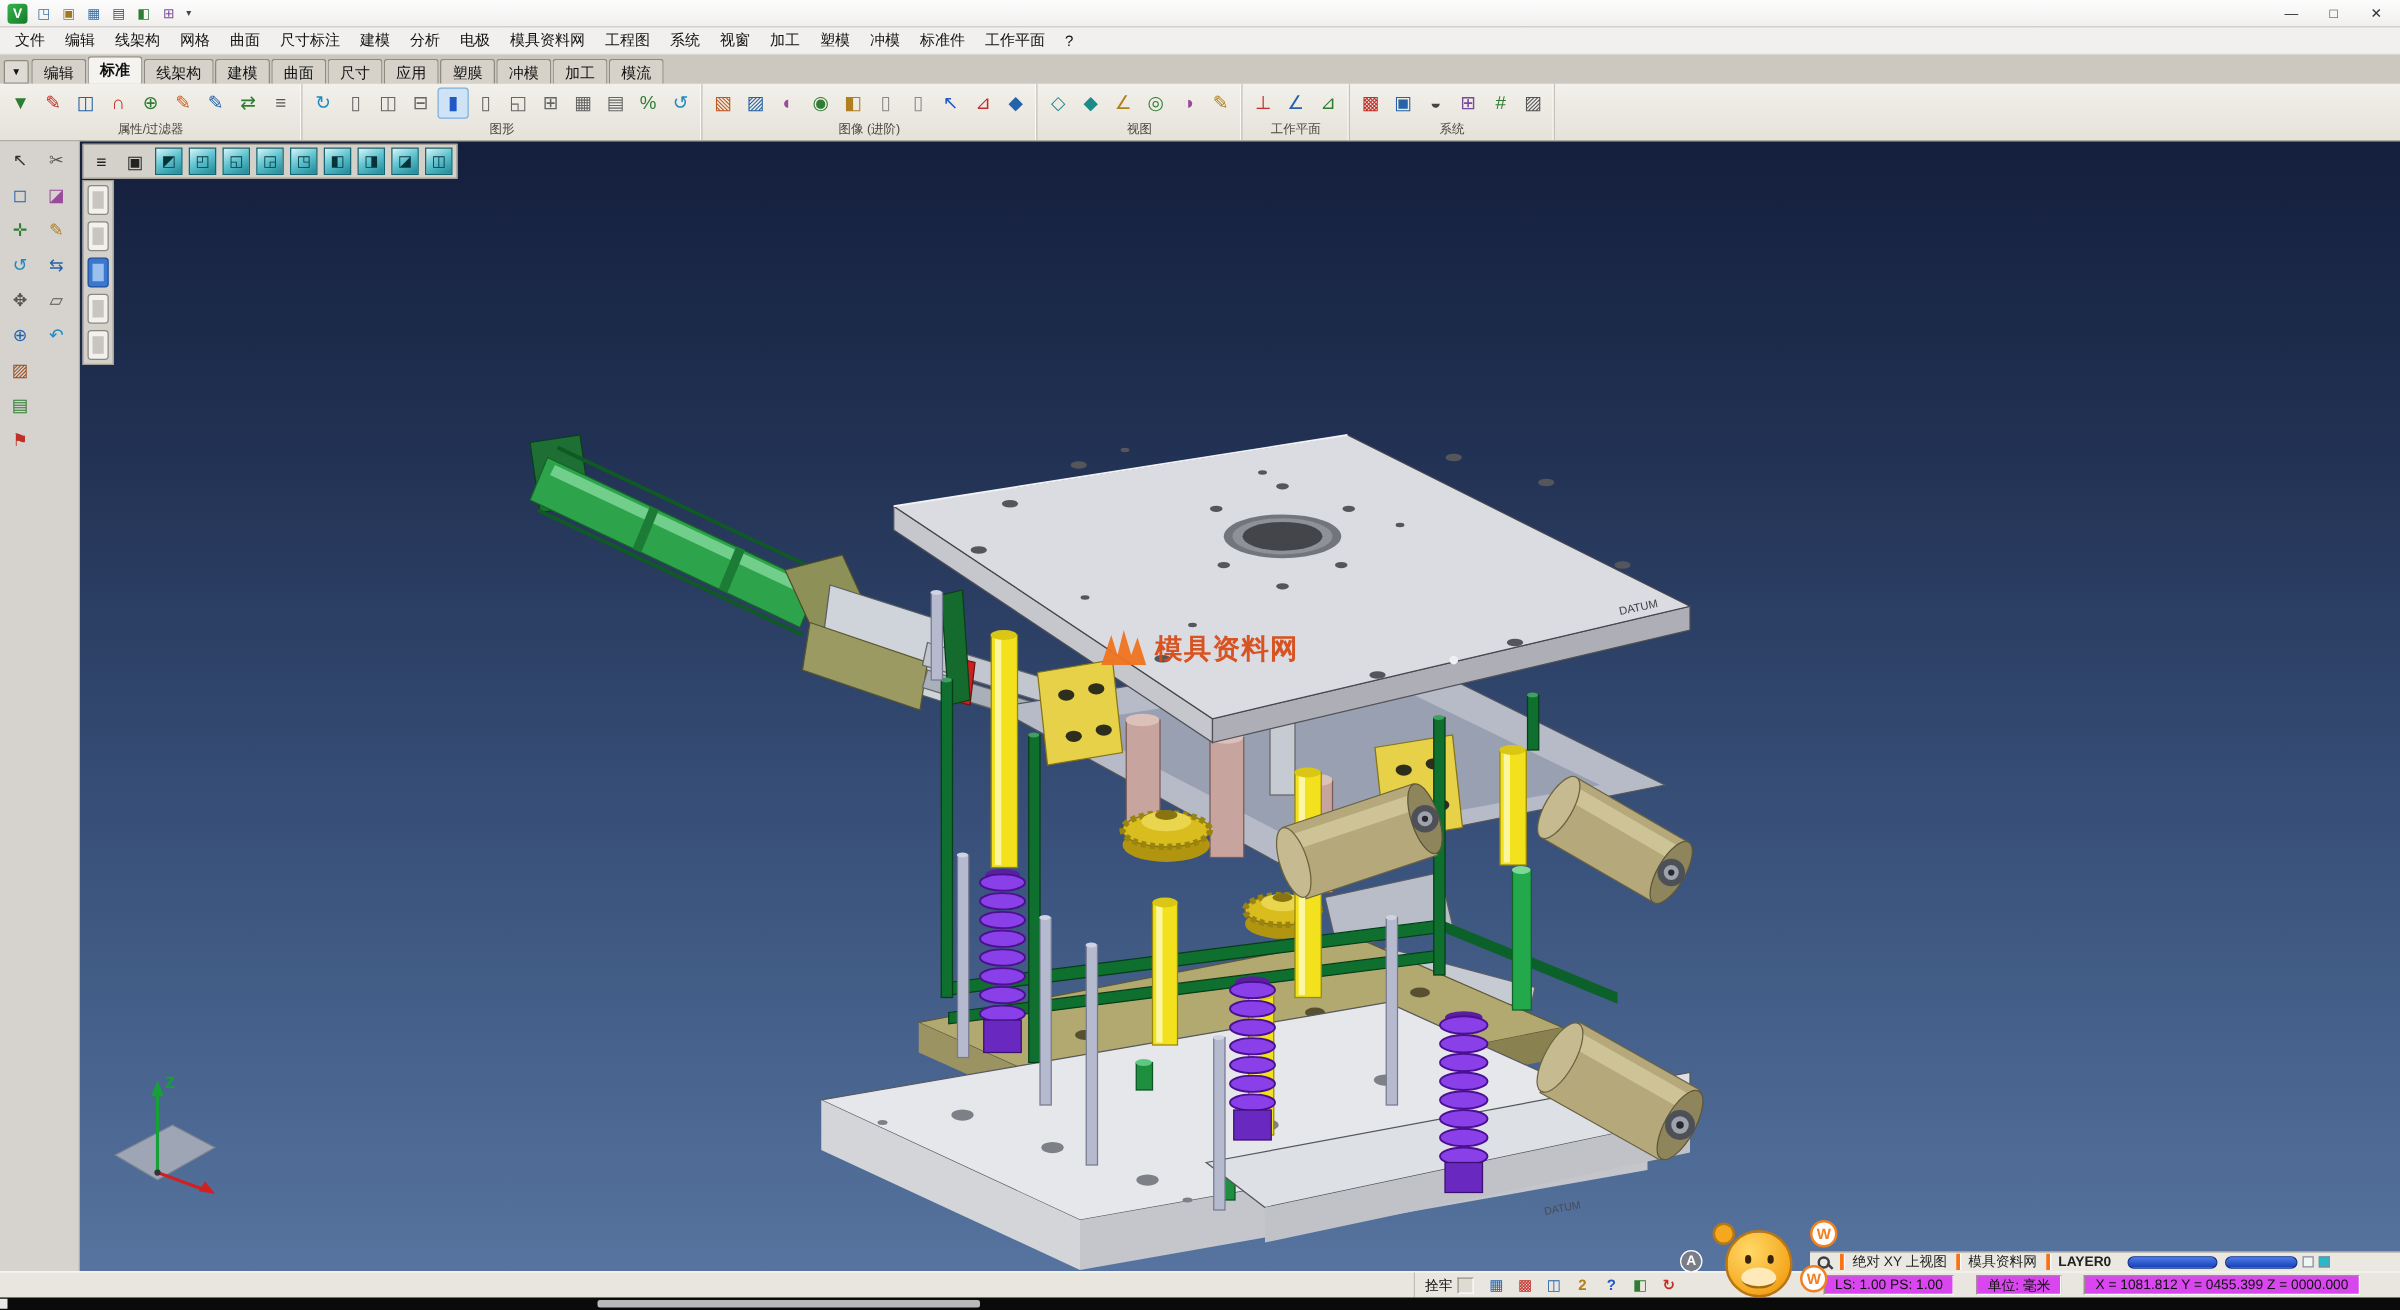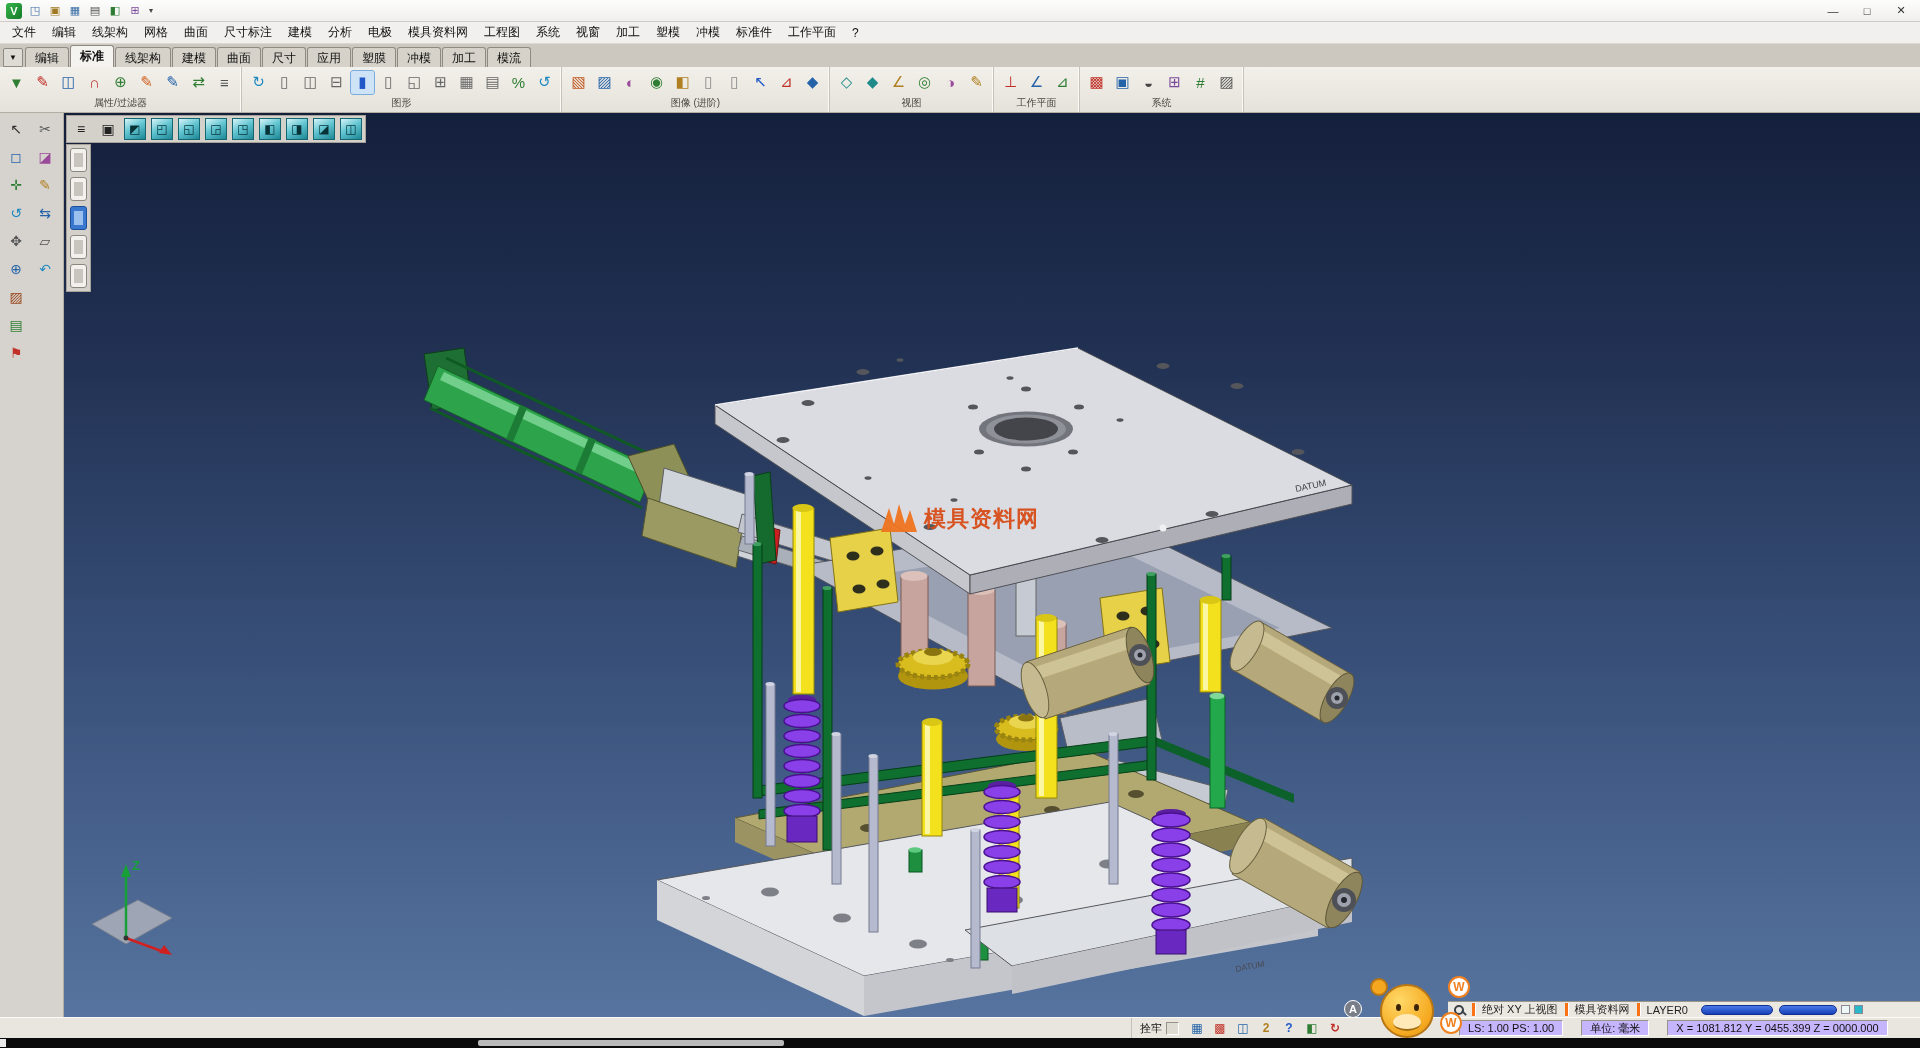--- a/index.html
+++ b/index.html
@@ -73,34 +73,34 @@
   .b2{left:74px;top:36px}
 
   
   #abtn{position:absolute;left:1344px;top:1000px;width:18px;height:18px;border-radius:50%;background:#787d88;border:1px solid #fff;color:#fff;font-weight:bold;font-size:11px;display:flex;align-items:center;justify-content:center;z-index:31}
 
   
   #statusrow1{position:absolute;left:1448px;top:1001px;width:472px;height:16px;background:#ebe8e1;border-top:1px solid #9a968c;display:flex;align-items:center;z-index:25}
   .mag{width:10px;height:10px;border:2px solid #3a3f48;border-radius:50%;position:relative;margin:0 8px 0 6px}
   .mag::after{content:"";position:absolute;width:6px;height:2px;background:#3a3f48;transform:rotate(45deg);right:-5px;bottom:-1px}
   .s1cell{height:13px;display:flex;align-items:center;padding:0 7px;font-size:11px;border-left:3px solid #f97316;box-shadow:inset 1px 0 0 #fff;white-space:nowrap;color:#222}
-  .s1layer{font-weight:normal}
+  .s1layer{font-weight:bold}
   .lbar{height:10px;border-radius:5px;background:linear-gradient(#4a7ae8,#1840b8);border:1px solid #10308f;margin-left:6px}
   .lb1{width:72px}.lb2{width:58px}
   .sq{width:9px;height:9px;margin-left:4px;border:1px solid #889}
   .sq1{background:#eef6f6}.sq2{background:#28b8c8}
 
   
   #statusrow2{position:absolute;left:0;top:1017px;width:1920px;height:21px;background:#e9e6df;border-top:1px solid #fbfaf7;display:flex;align-items:center;z-index:24}
   .r2spacer{width:1132px;height:100%;border-right:1px solid #c4c0b6}
   .r2label{margin:0 4px 0 8px;font-size:11px;white-space:nowrap}
   .r2box{width:13px;height:13px;background:#dedbd3;border:1px solid;border-color:#989488 #fff #fff #989488}
   .r2icons{display:flex;gap:7px;margin-left:10px}
   .s2ic{width:16px;height:16px;display:flex;align-items:center;justify-content:center;font-size:12px;font-weight:bold}
-  .r2cell{height:16px;display:flex;align-items:center;padding:1px 8px;font-size:11px;background:#c4b5fd;border:1px solid;border-color:#989488 #fff #fff #989488;margin-left:18px;white-space:nowrap}
+  .r2cell{height:16px;display:flex;align-items:center;padding:1px 8px;font-size:11px;background:#d946ef;border:1px solid;border-color:#989488 #fff #fff #989488;margin-left:18px;white-space:nowrap}
   .r2scale{margin-left:116px}
 
   
   #taskbar{position:absolute;left:0;top:1038px;width:1920px;height:10px;background:#0a0a0a;z-index:26}
   .task-seg{position:absolute;left:478px;top:2px;width:306px;height:6px;background:#b9b9b9;border-radius:2px}
   .task-dot{position:absolute;left:0;top:1px;width:6px;height:8px;background:#e8e8e8}
 </style>
 </head>
 <body>
 

